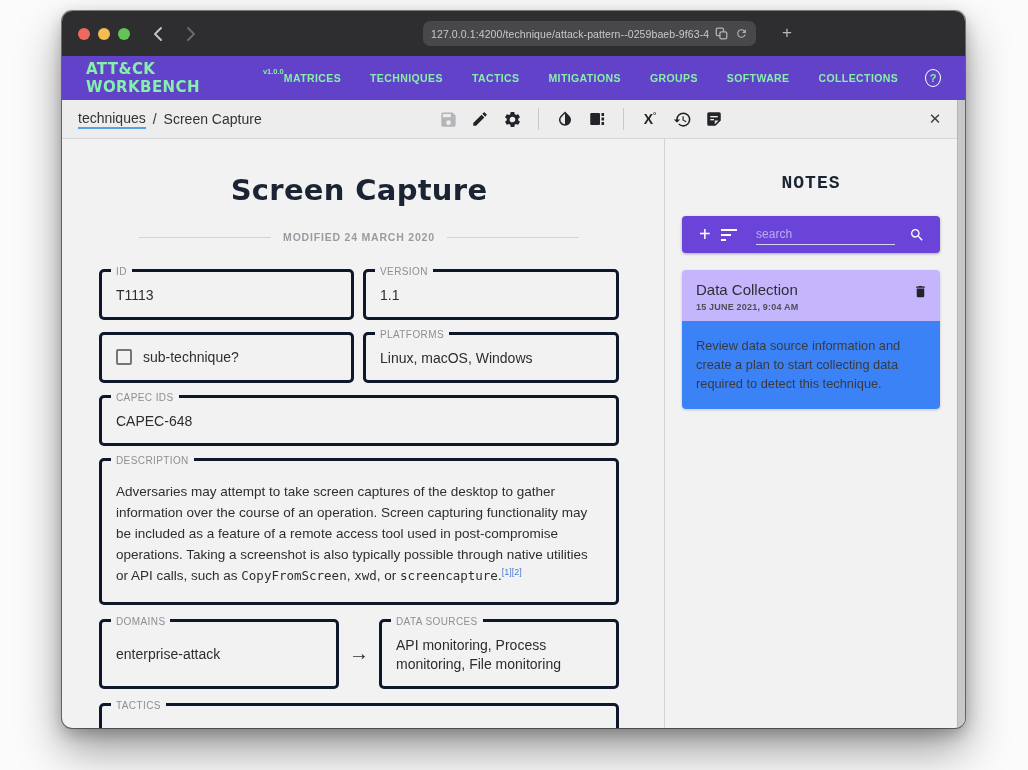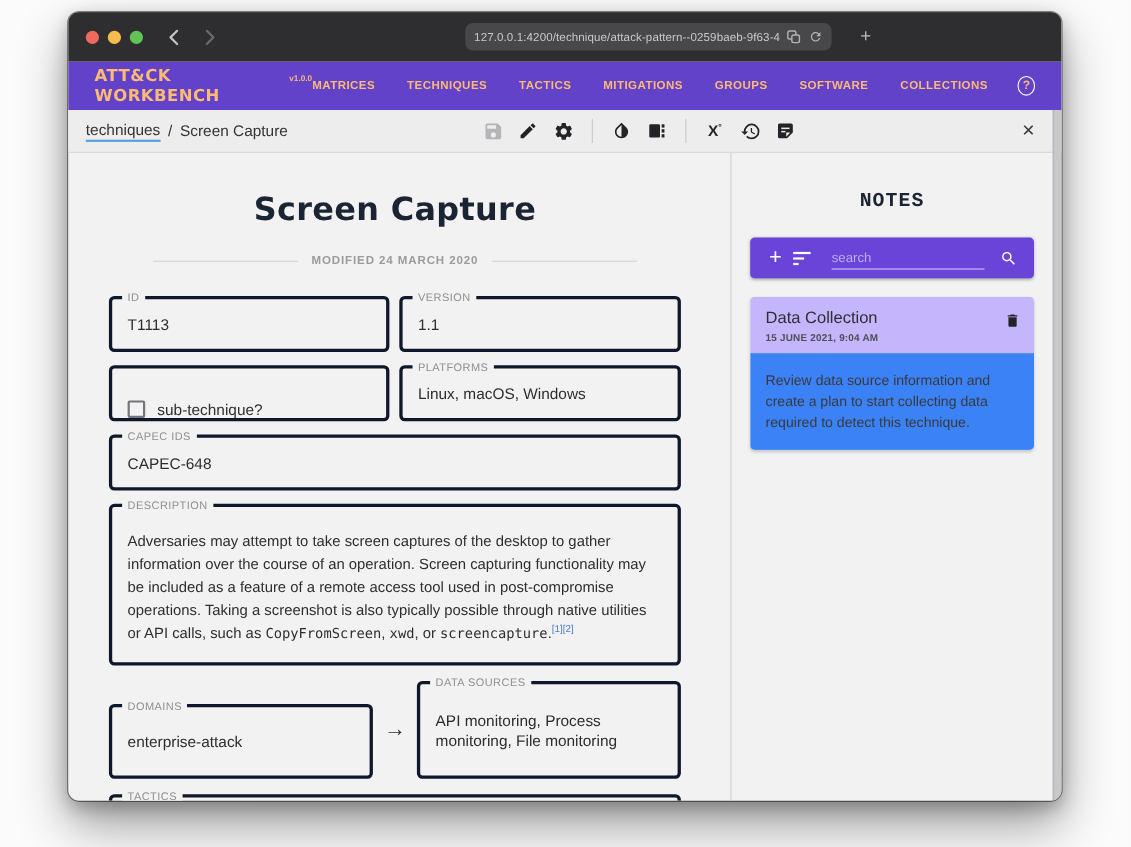--- a/index.html
+++ b/index.html
@@ -41,21 +41,21 @@
   .url-text { flex:1 1 auto; overflow:hidden; text-overflow:clip; letter-spacing:.1px; }
   .url-icons { display:flex; align-items:center; gap:7px; margin-left:6px; flex:0 0 auto; }
   .new-tab-button {
     position:absolute; left:712px; top:9px; width:26px; height:26px;
     color:#b9b9bc; font-size:17px; font-weight:400; display:flex; align-items:center; justify-content:center;
   }
 
   
   .navbar {
     height:44px; background:#6142c8; flex:0 0 auto;
-    display:flex; align-items:center; padding:0 24px; color:#fdba74;
+    display:flex; align-items:center; padding:0 24px; color:#86efac;
   }
   .brand { display:flex; align-items:baseline; }
   .brand-name { font-family:"DejaVu Sans",sans-serif; font-weight:800; font-size:15px; letter-spacing:.4px; }
   .brand-version { font-size:7.5px; font-weight:700; margin-left:19px; }
   .nav-menu { display:flex; align-items:center; gap:29px; margin-left:auto; }
   .nav-item { font-size:10.5px; font-weight:700; letter-spacing:.4px; cursor:pointer; }
   .help-button {
     margin-left:27px; width:18px; height:18px; border:1.6px solid #fff; border-radius:50%;
     display:flex; align-items:center; justify-content:center;
     font-size:11px; font-weight:700; cursor:pointer;
@@ -105,35 +105,35 @@
     padding:14px 14px 12px; background:transparent; min-height:46px;
   }
   .field-label {
     position:absolute; top:-7px; left:9px; padding:0 5px; background:#f2f2f3;
     font-size:10px; font-weight:400; color:#8e8e93; letter-spacing:.4px; line-height:13px; white-space:nowrap;
   }
   .field-value { font-size:14px; color:#2d2d30; line-height:1.35; }
   .w-half-l { width:255px; flex:0 0 auto; }
   .w-half-r { flex:1 1 auto; }
   .w-full { width:100%; }
-  .checkbox-field { display:flex; align-items:flex-end; padding:0 14px; min-height:48px; }
+  .checkbox-field { display:flex; align-items:center; padding:0 14px; min-height:48px; }
   .checkbox {
     width:16px; height:16px; border:2px solid #74747b; border-radius:2px; background:transparent;
     flex:0 0 auto; cursor:pointer;
   }
   .checkbox-label { font-size:14px; color:#2f2f33; margin-left:11px; }
   .platforms-field, .capec-field { display:flex; flex-direction:column; justify-content:center; }
 
   .description-field { padding:20px 14px 16px; }
   .description-text { font-size:13.5px; color:#2e2e32; line-height:1.56; }
   .code { font-family:"DejaVu Sans Mono","Liberation Mono",monospace; font-size:12.5px; }
   .cite { color:#4a7bd0; font-size:9px; vertical-align:super; line-height:0; cursor:pointer; }
 
   .domains-row { margin-top:14px; align-items:stretch; gap:0; }
-  .domains-field { width:240px; flex:0 0 auto; display:flex; align-items:center; min-height:68px;margin-top:21px; }
+  .domains-field { width:240px; flex:0 0 auto; display:flex; align-items:center; min-height:68px; }
   .arrow-cell { width:40px; flex:0 0 auto; display:flex; align-items:center; justify-content:center; }
   .arrow-glyph { font-size:20px; color:#2d2d30; }
   .datasources-field { flex:1 1 auto; display:flex; align-items:center; }
   .tactics-row { margin-top:14px; }
   .tactics-field { min-height:44px; display:flex; flex-direction:column; justify-content:center; }
 
   
   .notes-panel { flex:1 1 auto; padding:0 25px 0 17px; min-width:0; }
   .notes-title {
     margin-top:34px; text-align:center;

